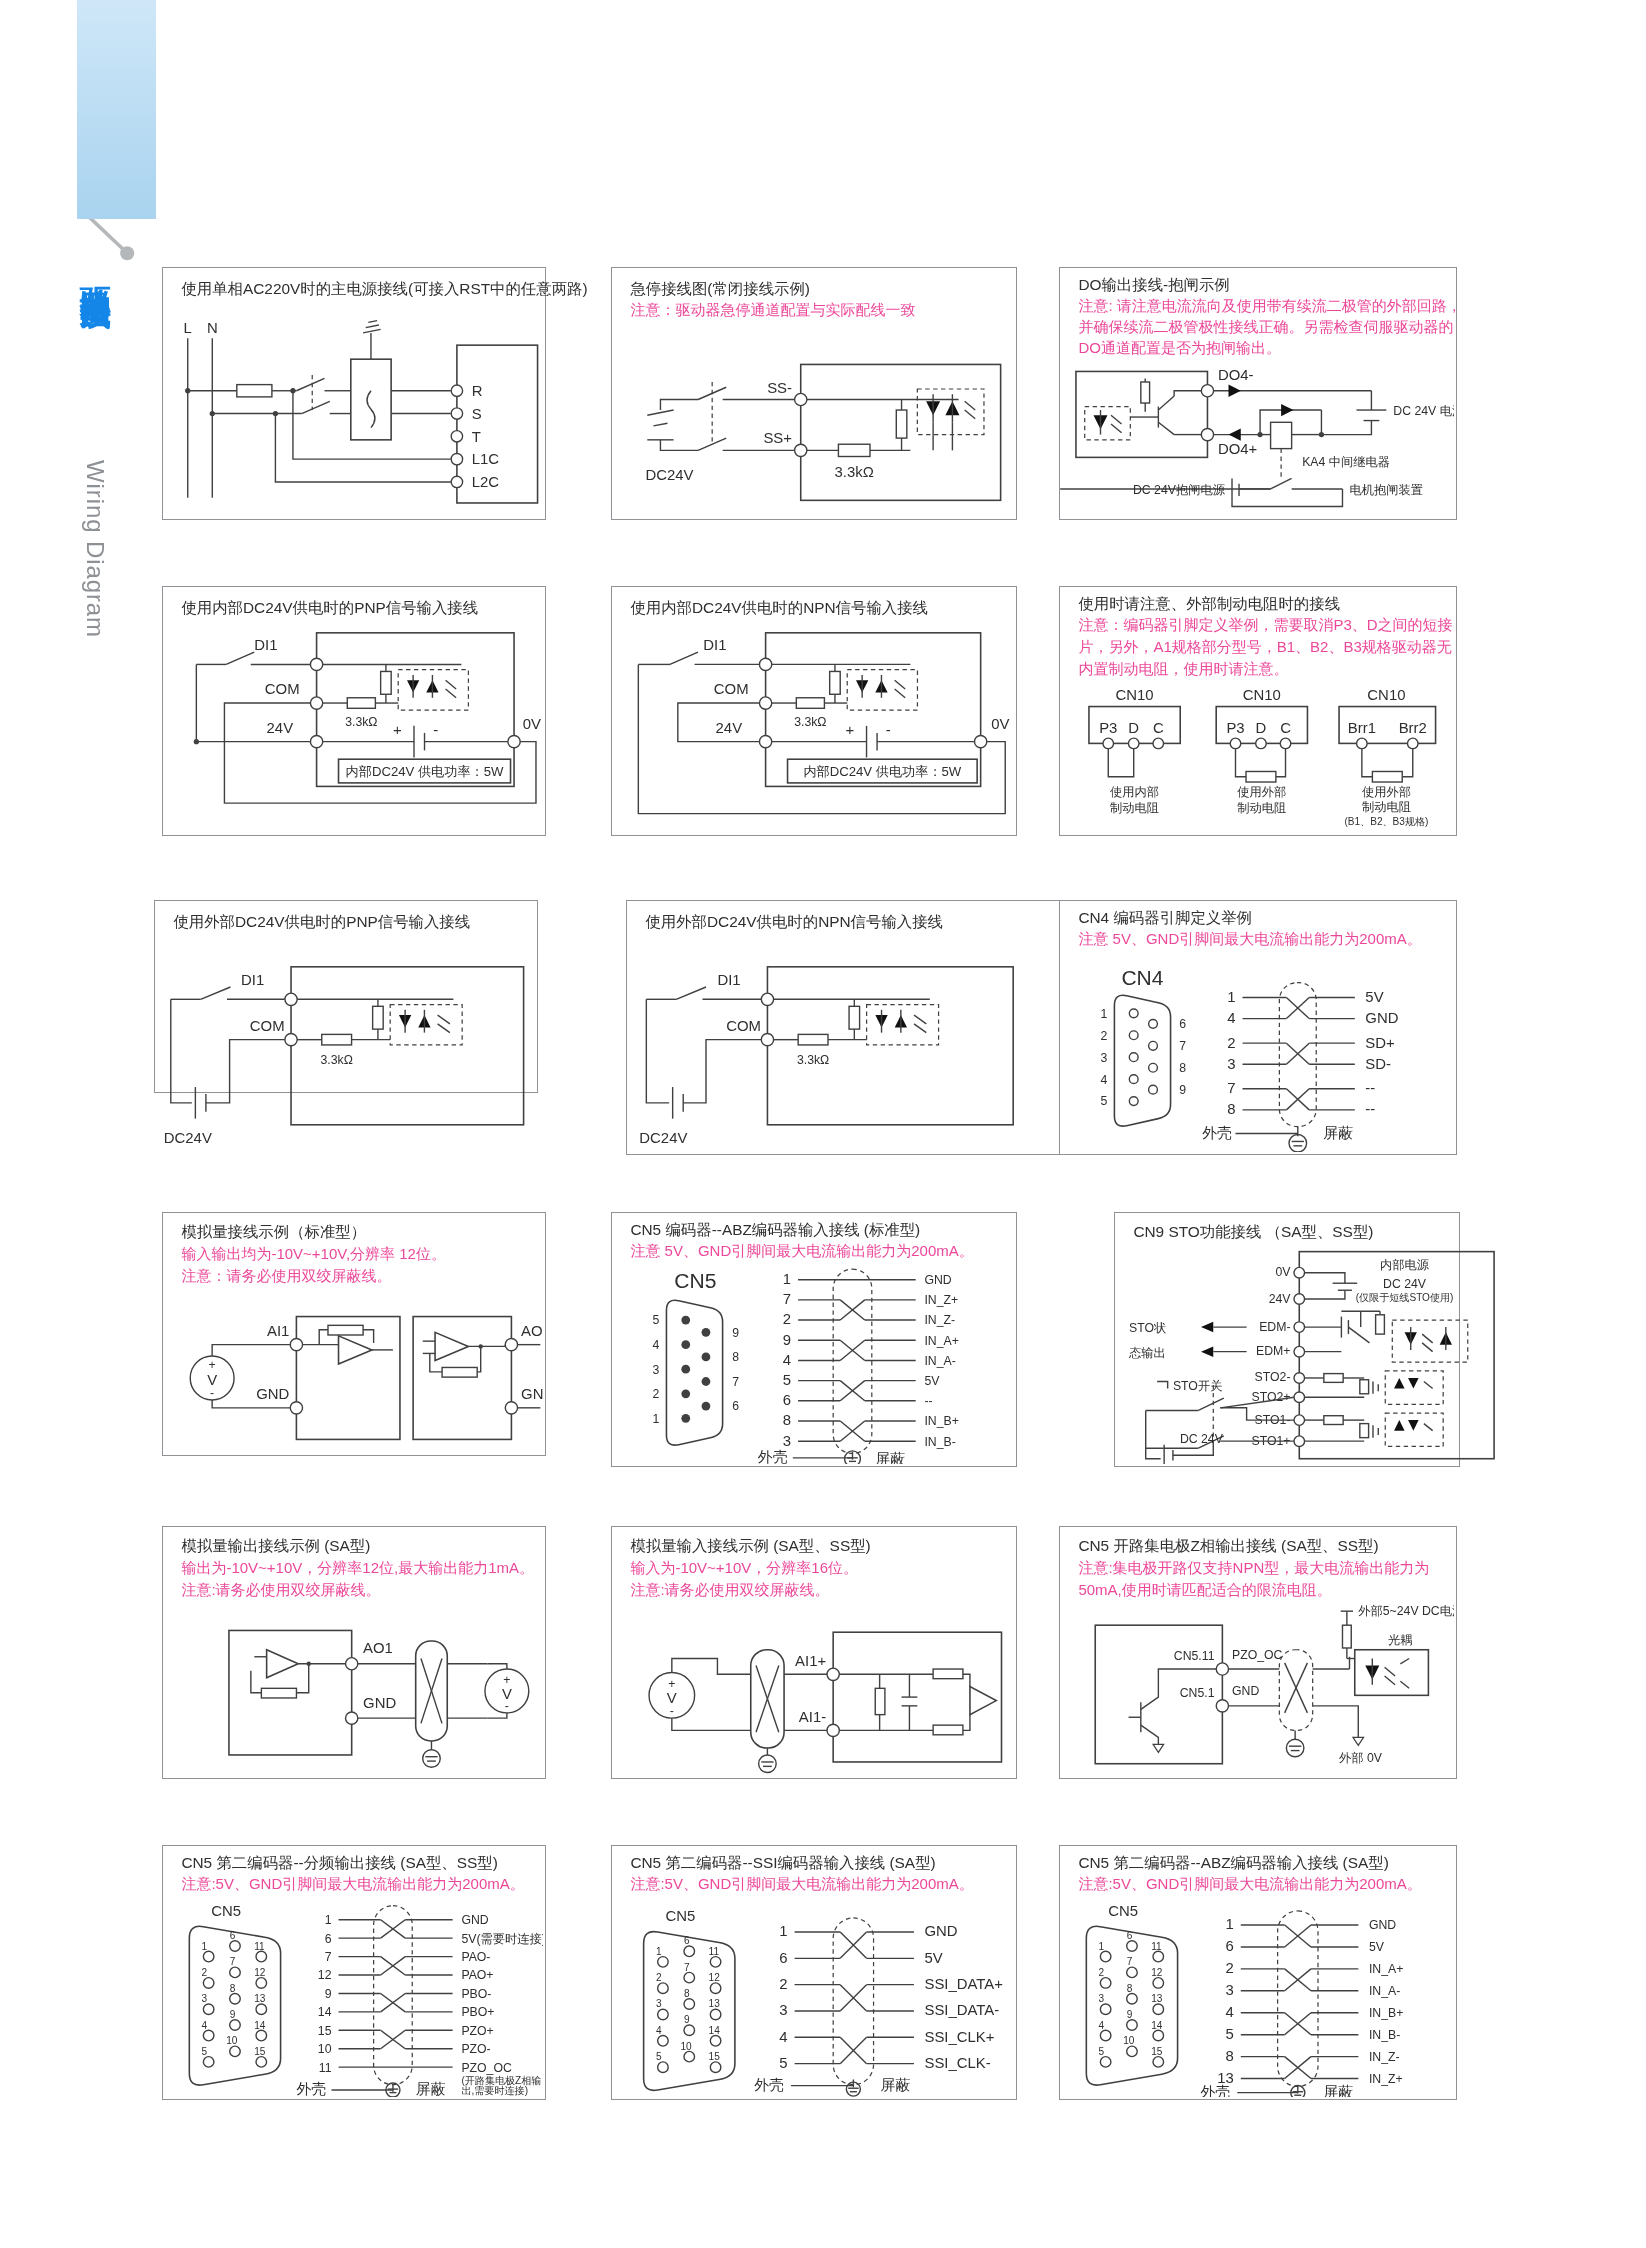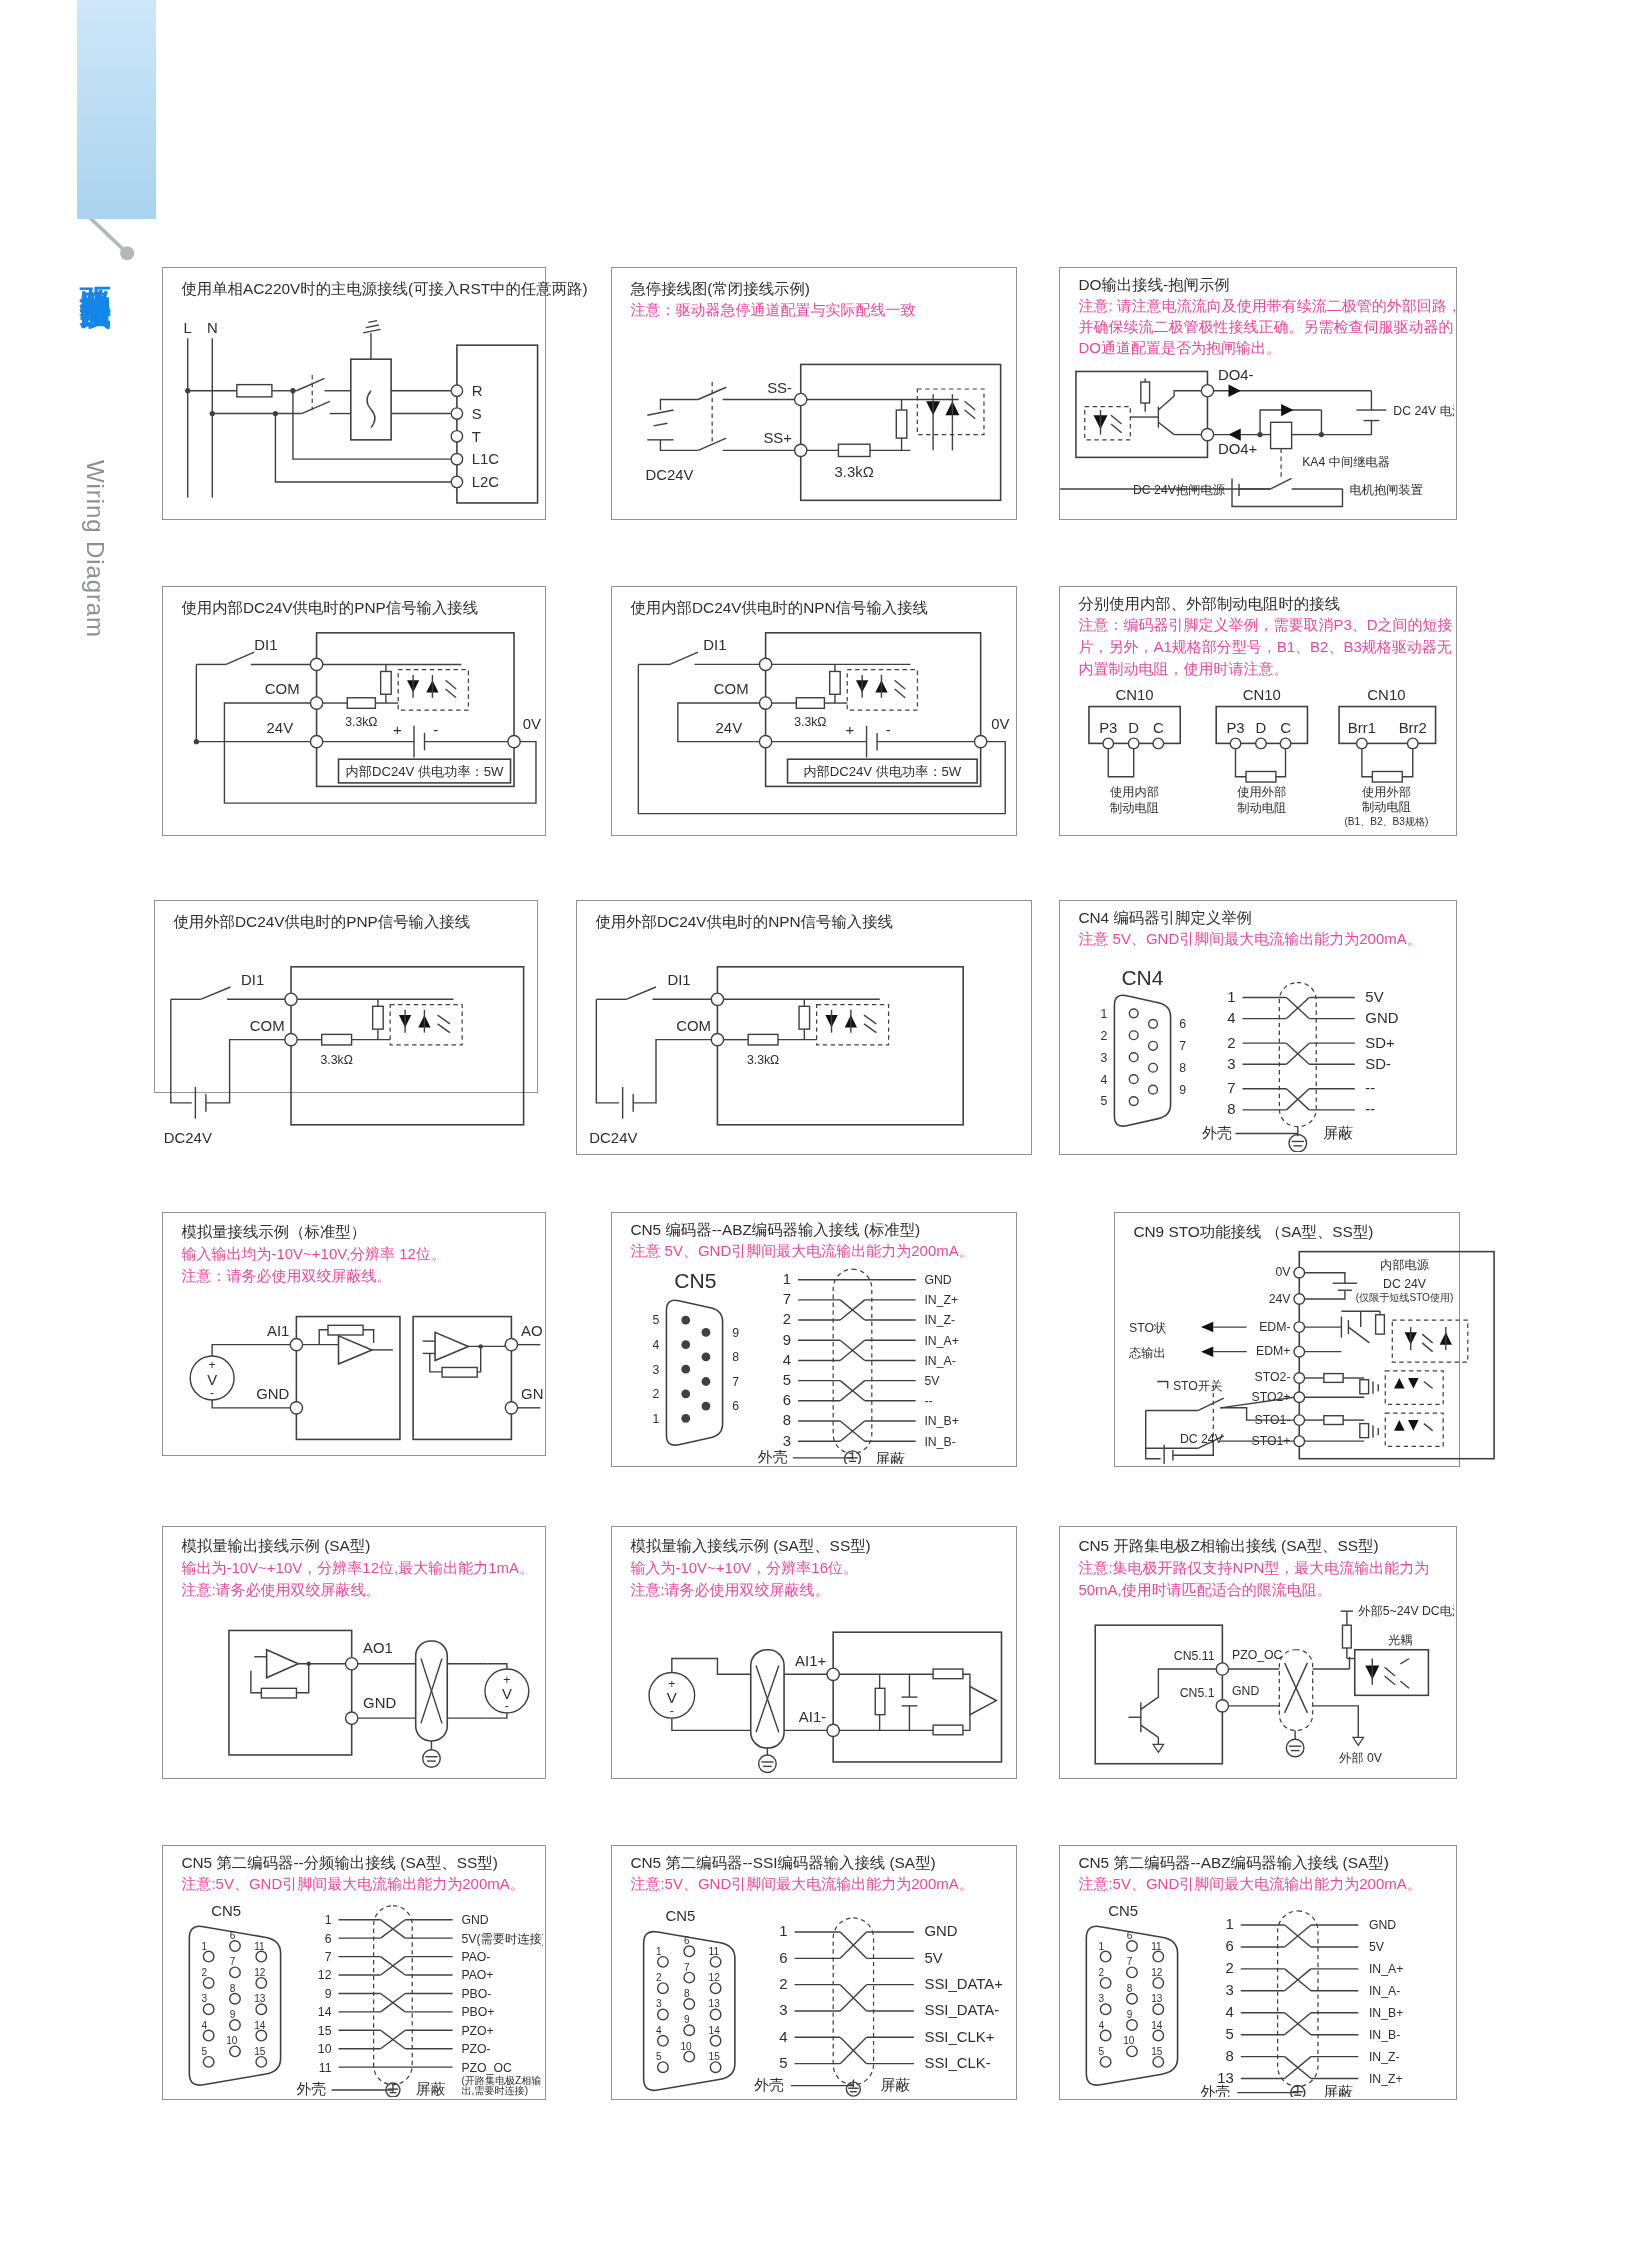--- a/index.html
+++ b/index.html
@@ -269,21 +269,21 @@
         <line class="w" x1="302" y1="166" x2="302" y2="186"></line>
       <line class="w" x1="302" y1="176" x2="413" y2="176"></line>
       <text class="tb" x="276" y="168" text-anchor="end">+</text>
       <text class="tb" x="312" y="168">-</text>
       <rect class="bx" x="200" y="196" width="216" height="27"></rect>
       <text class="t" x="308" y="215" text-anchor="middle">内部DC24V 供电功率：5W</text>
     </svg>
   </section>
 
   <section class="panel" style="left:1059px;top:586px;width:398px;height:250px">
-    <div class="ttl" style="top:7px">分别使用内部、外部制动电阻时的接线</div>
+    <div class="ttl" style="top:7px">使用时请注意、外部制动电阻时的接线</div>
     <div class="nt" style="top:29px">注意：编码器引脚定义举例，需要取消P3、D之间的短接</div>
     <div class="nt" style="top:51px">片，另外，A1规格部分型号，B1、B2、B3规格驱动器无</div>
     <div class="nt" style="top:73px">内置制动电阻，使用时请注意。</div>
     <svg class="dsvg" width="394" height="247" viewBox="0 0 449 281">
 
       <text class="tb" x="85" y="128" text-anchor="middle">CN10</text>
       <rect class="bx" x="33" y="136" width="104" height="42"></rect>
       <text class="tb" x="55" y="166" text-anchor="middle">P3</text>
       <text class="tb" x="84" y="166" text-anchor="middle">D</text>
       <text class="tb" x="112" y="166" text-anchor="middle">C</text>
@@ -350,21 +350,21 @@
       <rect class="wd" x="268" y="118" width="82" height="46"></rect>
       <polygon class="tri" points="278,130 292,130 285,144"></polygon>
         <line class="w" x1="285" y1="124" x2="285" y2="150"></line>
       <polygon class="tri" points="300,144 314,144 307,130"></polygon>
         <line class="w" x1="307" y1="124" x2="307" y2="150"></line>
       <line class="w" x1="322" y1="130" x2="336" y2="140"></line>
         <line class="w" x1="322" y1="140" x2="336" y2="150"></line>
     </svg>
   </section>
 
-  <section class="panel" style="left:576px;top:900px;width:456px;height:255px">
+  <section class="panel" style="left:626px;top:900px;width:456px;height:255px">
     <div class="ttl">使用外部DC24V供电时的NPN信号输入接线</div>
     <svg class="dsvg" width="402" height="251" viewBox="0 0 458 286">
       <rect class="bx" x="160" y="75" width="280" height="180"></rect>
       <circle class="term" cx="160" cy="112" r="7"></circle>
         <circle class="term" cx="160" cy="158" r="7"></circle>
       <text class="tb" x="103" y="96">DI1</text>
       <text class="tb" x="113" y="148">COM</text>
       <line class="w" x1="22" y1="112" x2="56" y2="112"></line>
         <line class="w" x1="56" y1="112" x2="90" y2="98"></line>
         <line class="w" x1="86" y1="112" x2="153" y2="112"></line>

